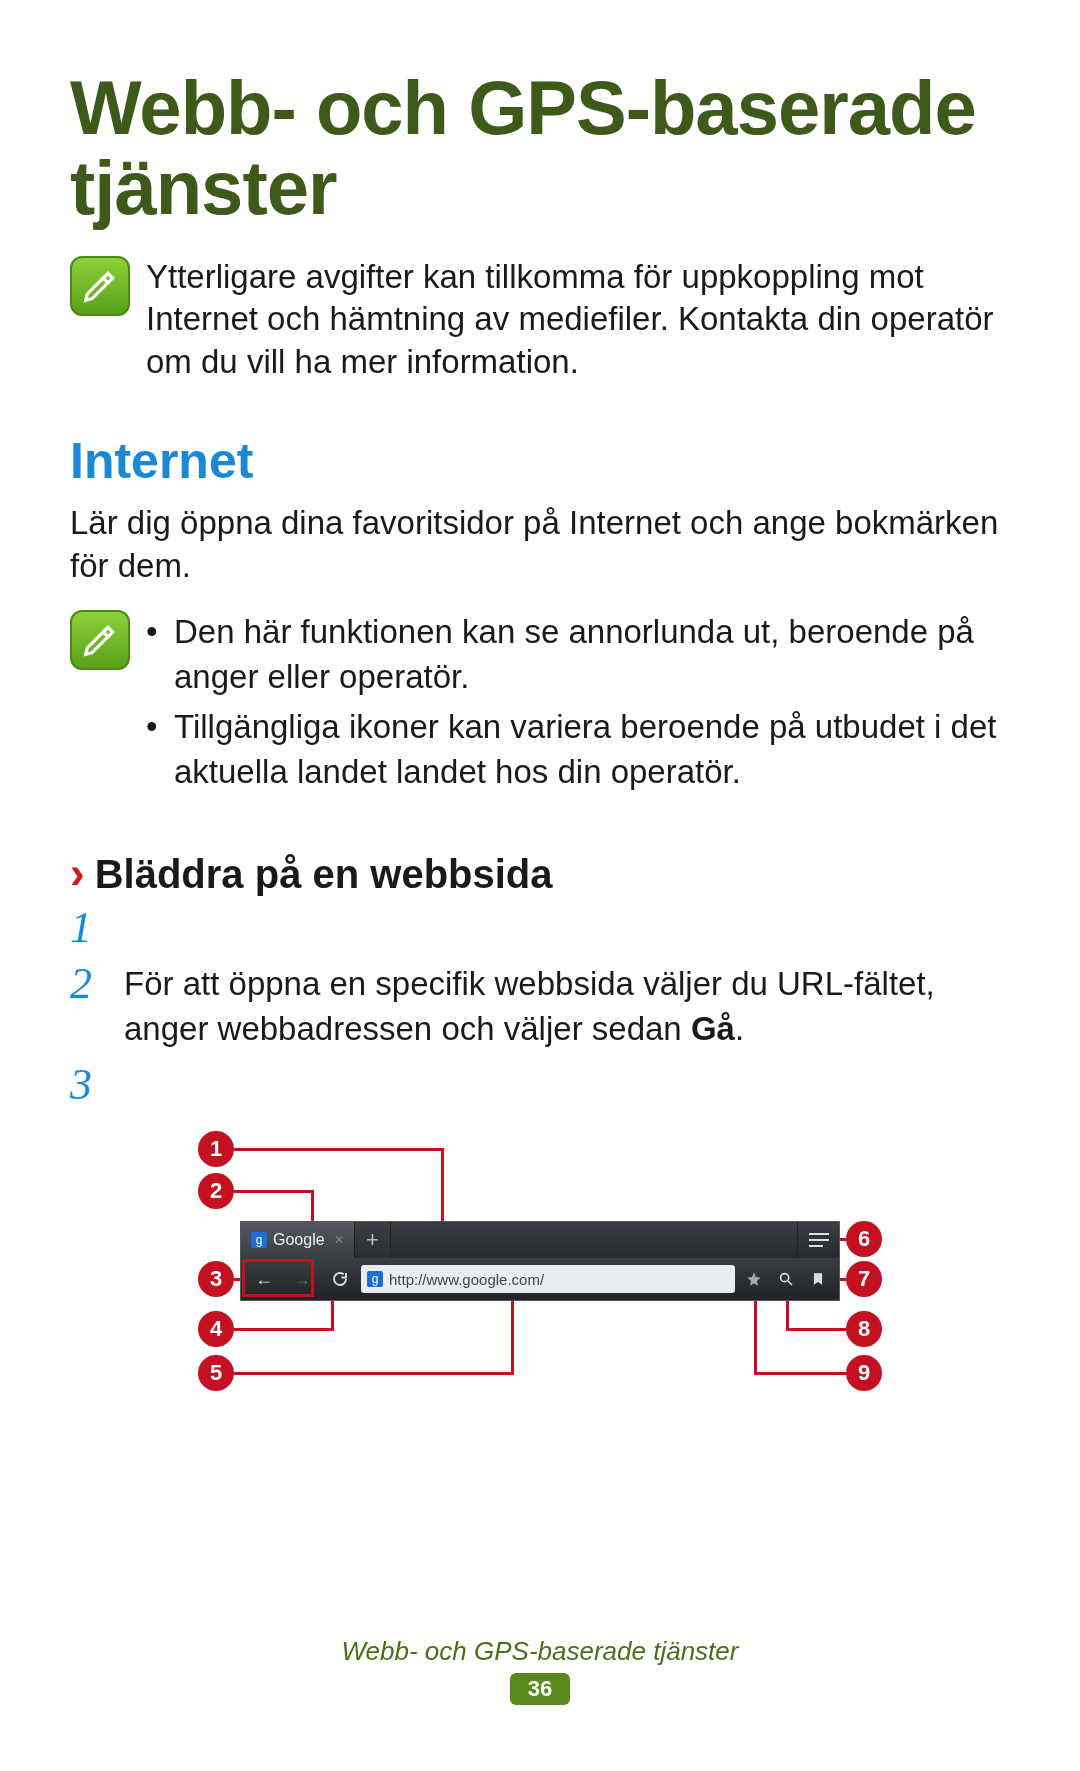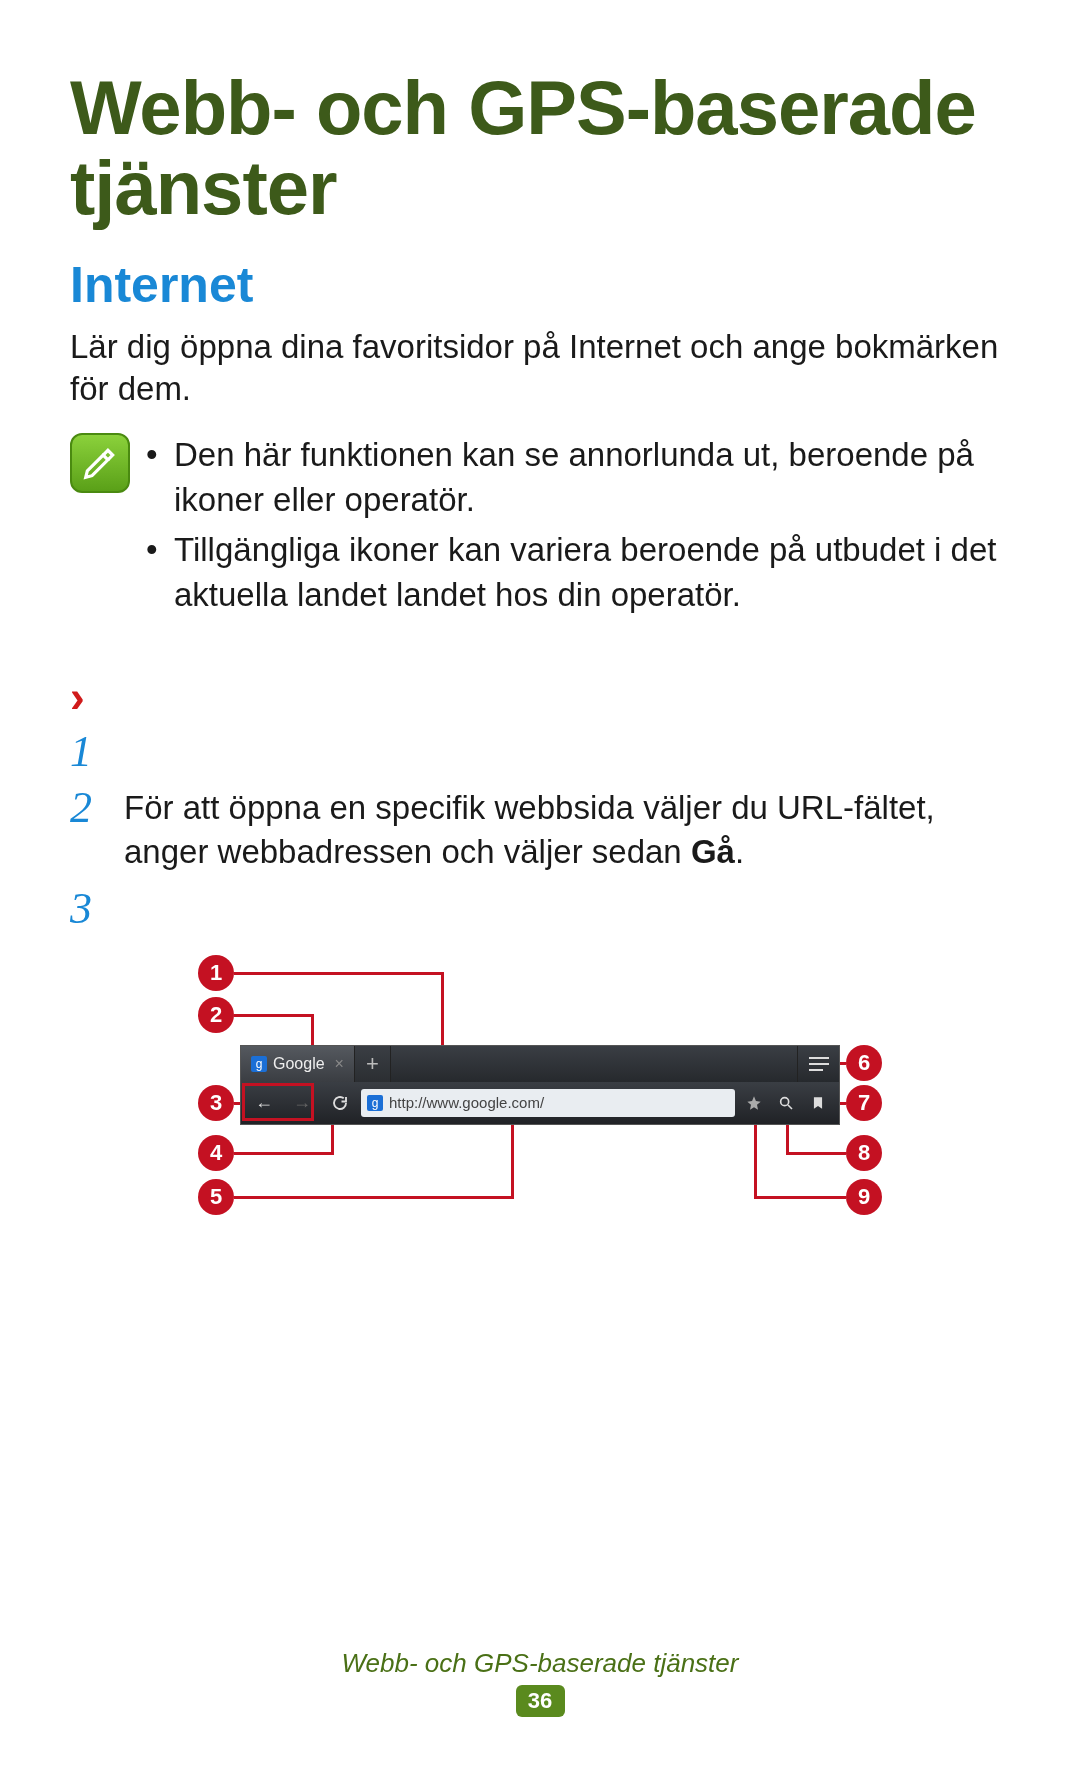--- a/index.html
+++ b/index.html
@@ -229,55 +229,65 @@
     bottom: 54px;
     left: 0; right: 0;
     text-align: center;
   }
   .footer-text {
     font-style: italic;
     color: #4a7016;
     font-size: 26px;
   }
   .page-badge {
-    margin: 6px auto 0;
-    width: 49px; height: 32px;
+    margin: 6px auto 12px;
+    width: 60px; height: 32px;
     background: #5a8a1e;
     border-radius: 6px;
     color: #fff;
     font-size: 22px;
     font-weight: 700;
     display: flex; align-items: center; justify-content: center;
   }
 </style>
 </head>
 <body>
 
 <div class="page">
   <h1 class="main-title">Webb- och GPS-baserade tjänster</h1>
 
+  <div class="note-row">
+    <div class="note-icon">
+      <svg viewBox="0 0 24 24" fill="none" stroke="#fff" stroke-width="2">
+        <path d="M4 17 L14 7 L17 10 L7 20 L3 21 L4 17 Z"></path>
+        <path d="M14 7 L17 4 L20 7 L17 10"></path>
+      </svg>
+    </div>
+    <div class="note-text">Ytterligare avgifter kan tillkomma för uppkoppling mot Internet och hämtning av mediefiler. Kontakta din operatör om du vill ha mer information.</div>
+  </div>
 
   <h2 class="section-title">Internet</h2>
   <p class="body-text body-para">Lär dig öppna dina favoritsidor på Internet och ange bokmärken för dem.</p>
 
   <div class="note-row">
     <div class="note-icon">
       <svg viewBox="0 0 24 24" fill="none" stroke="#fff" stroke-width="2">
         <path d="M4 17 L14 7 L17 10 L7 20 L3 21 L4 17 Z"></path>
         <path d="M14 7 L17 4 L20 7 L17 10"></path>
       </svg>
     </div>
     <ul class="bullet-list">
-      <li>Den här funktionen kan se annorlunda ut, beroende på ikoner eller operatör.</li>
+      <li>Den här funktionen kan se annorlunda ut, beroende på anger eller operatör.</li>
       <li>Tillgängliga ikoner kan variera beroende på utbudet i det aktuella landet landet hos din operatör.</li>
     </ul>
   </div>
 
   <div class="sub-heading-row">
     <span class="chevron">›</span>
+    <span class="sub-heading">Bläddra på en webbsida</span>
   </div>
 
   <ol class="steps">
     <li>
       <span class="step-num">1</span>
     </li>
     <li>
       <span class="step-num">2</span>
       <span class="step-text"><span>För att öppna en specifik webbsida väljer du URL-fältet, anger webbadressen och väljer sedan </span><b>Gå</b><span>.</span></span>
     </li>

